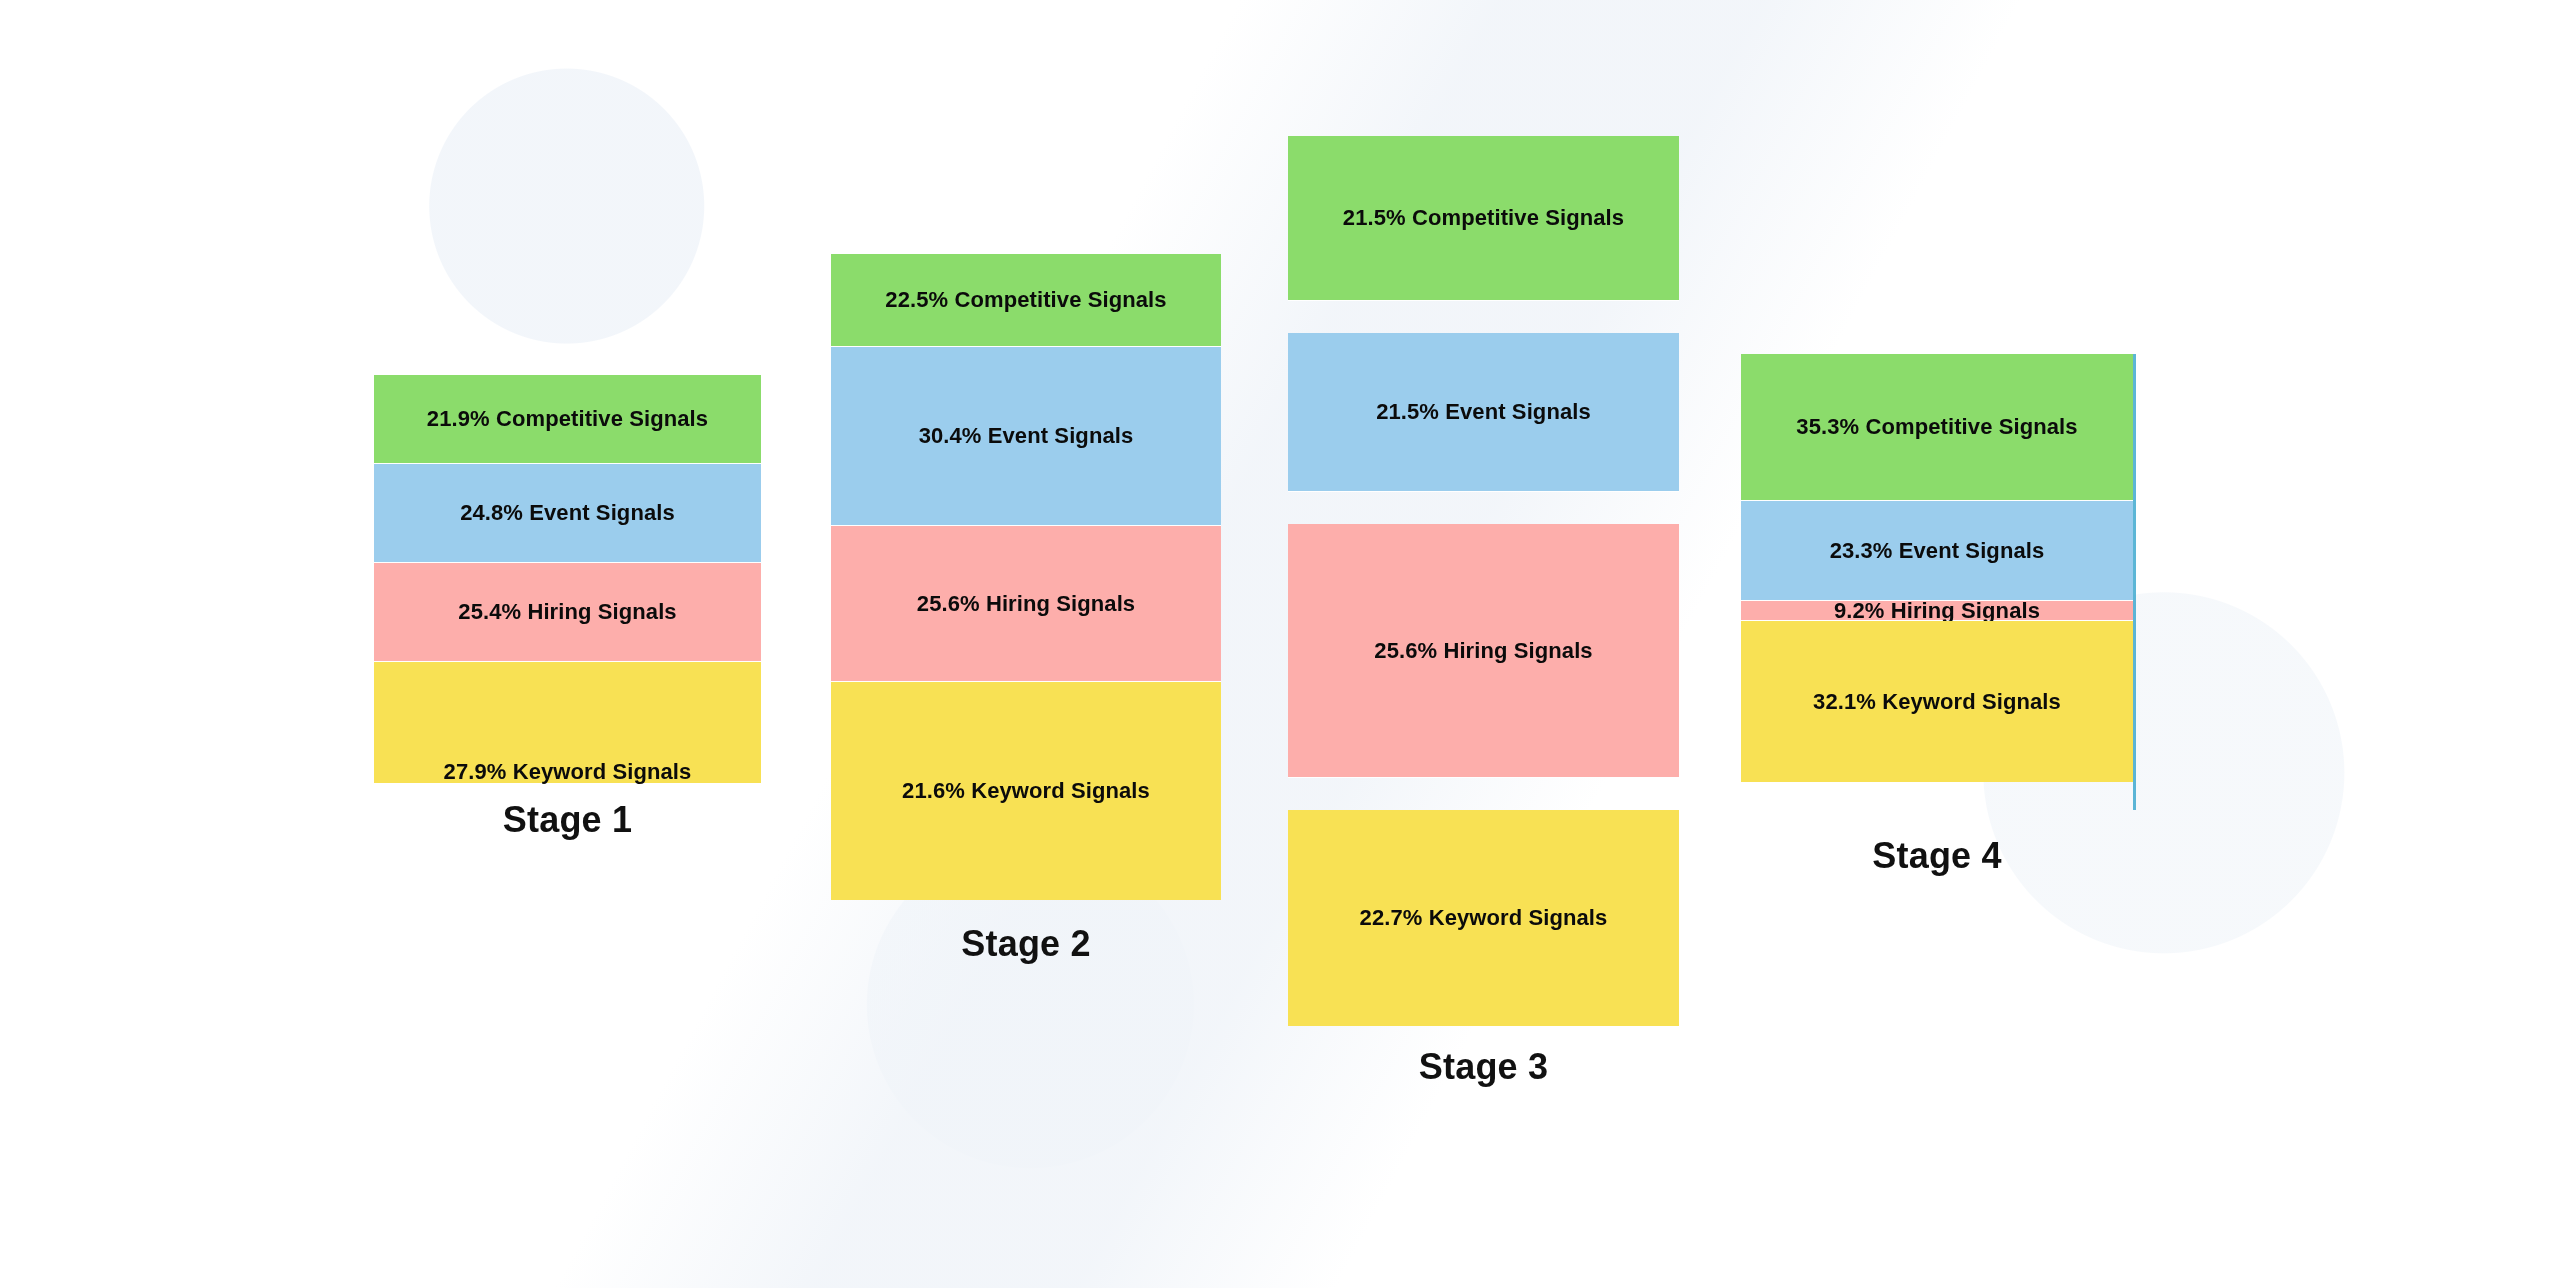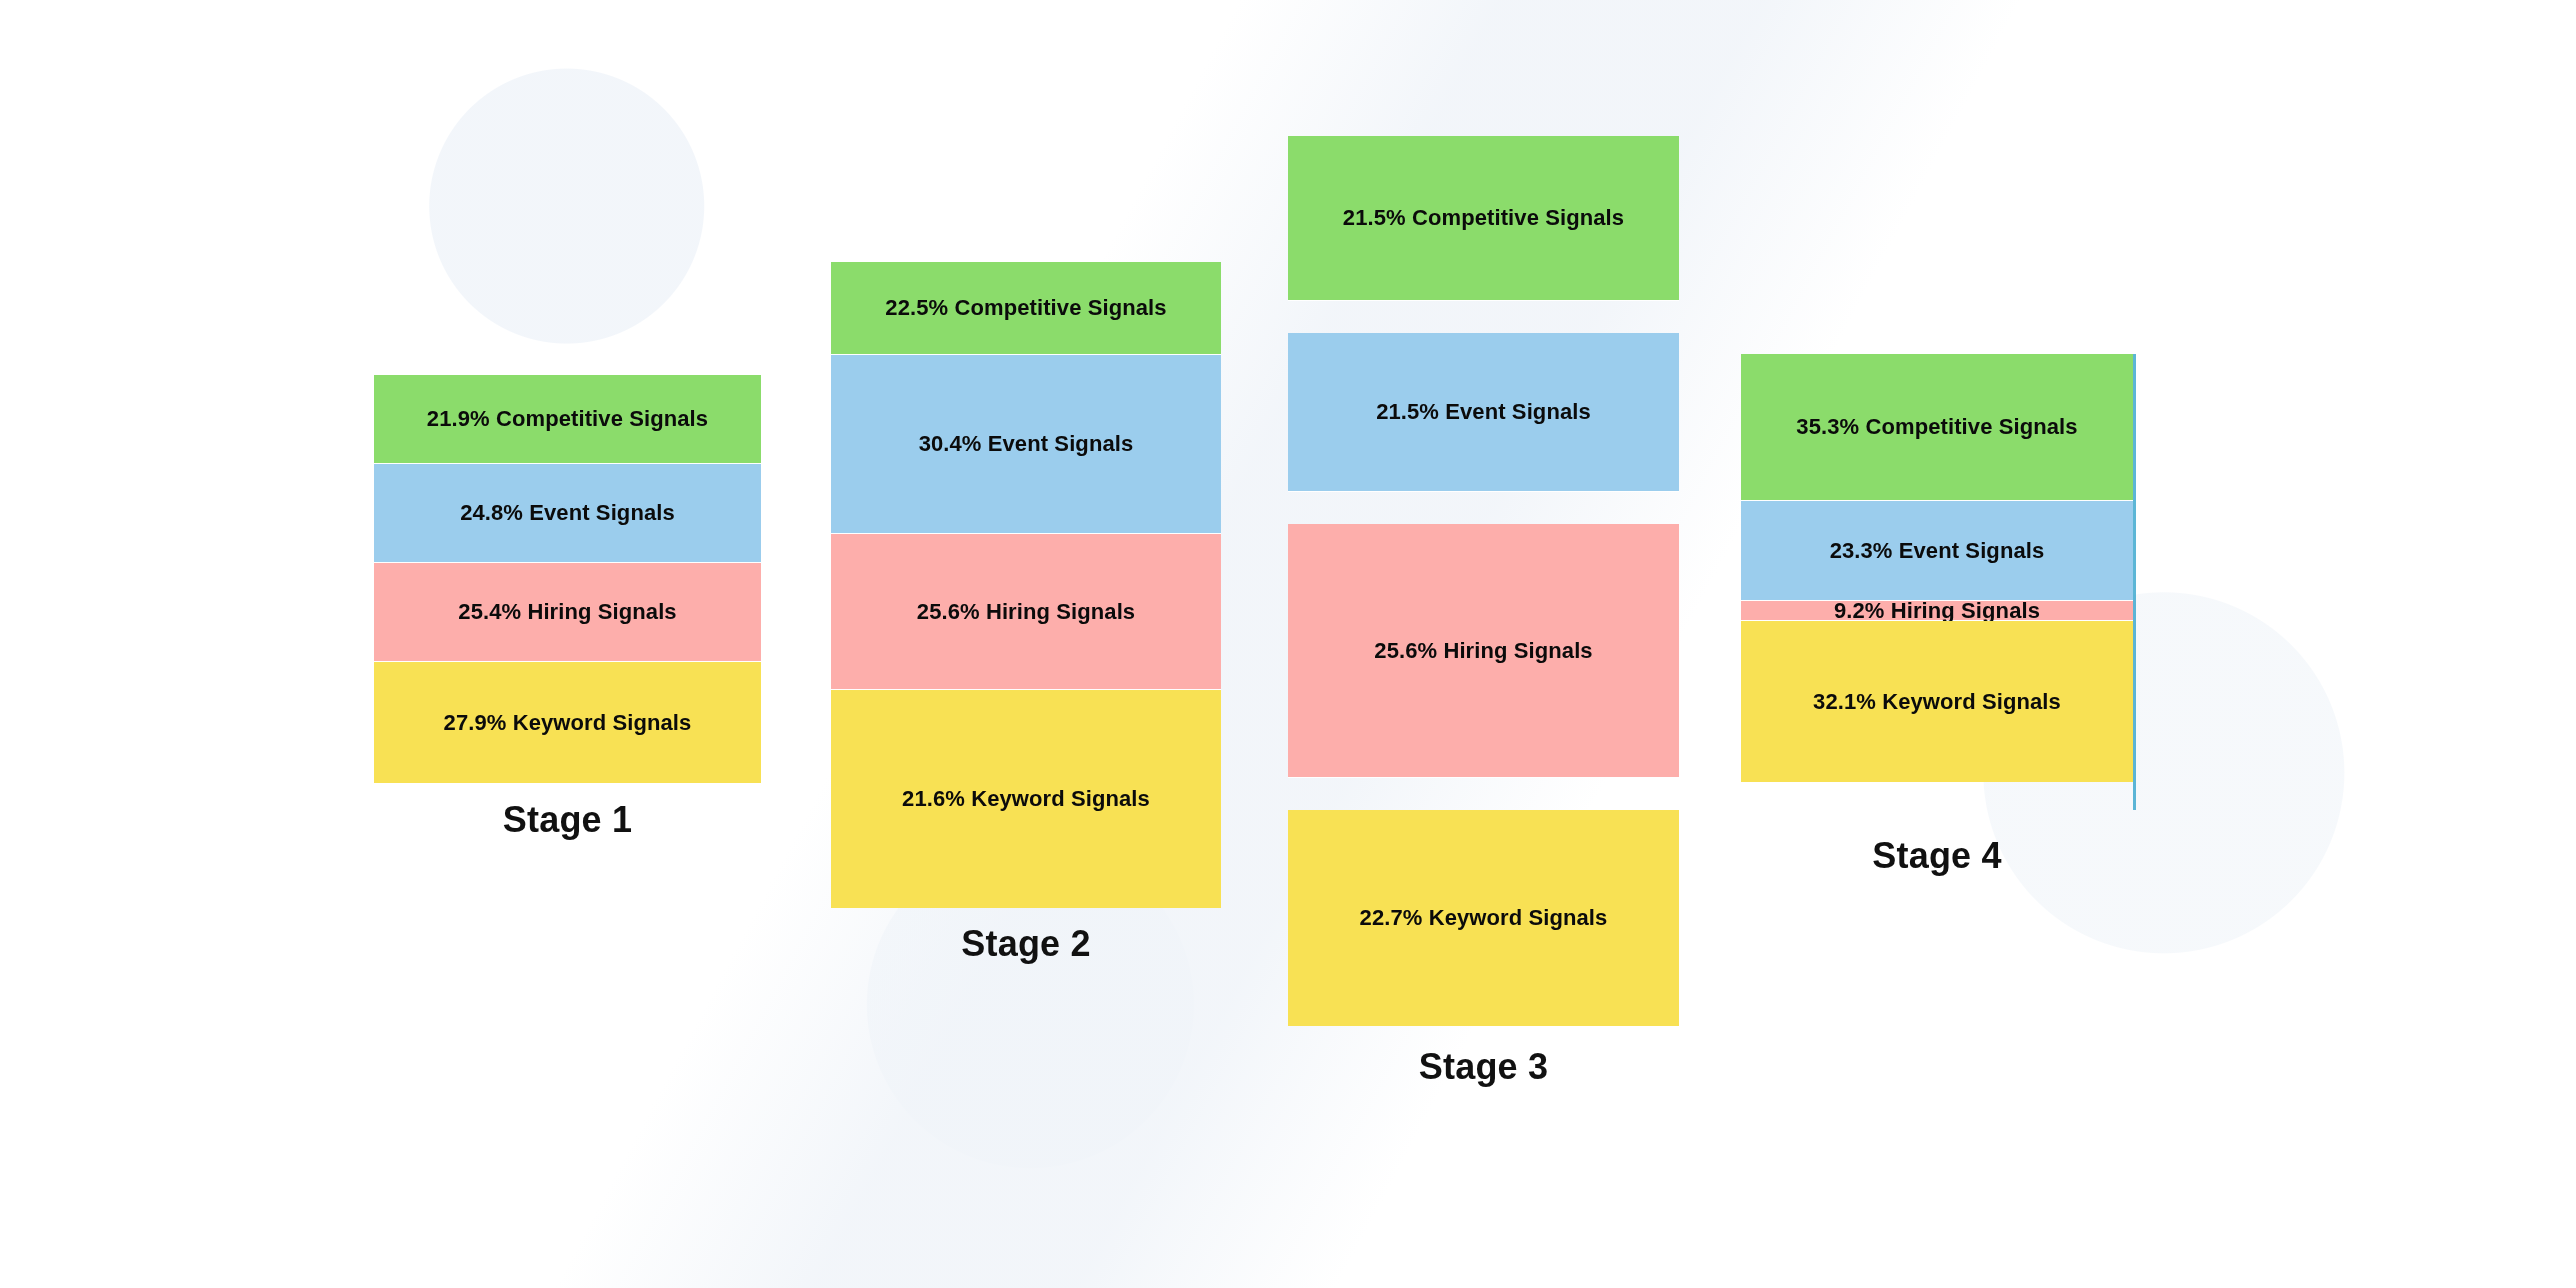--- a/index.html
+++ b/index.html
@@ -103,27 +103,27 @@
         <div class="bar-stack" style="height: 408px;">
           <div class="bar-segment" style="height: 89px; background: rgb(139, 220, 107);">
             <span class="segment-label">21.9% Competitive Signals</span>
           </div>
           <div class="bar-segment" style="height: 99px; background: rgb(155, 205, 237);">
             <span class="segment-label">24.8% Event Signals</span>
           </div>
           <div class="bar-segment" style="height: 99px; background: rgb(253, 174, 171);">
             <span class="segment-label">25.4% Hiring Signals</span>
           </div>
-          <div class="bar-segment" style="height: 121px; background: rgb(248, 225, 84);">
+          <div class="bar-segment" style="height: 121px; background: rgb(248, 225, 84); align-items: flex-end;">
             <span class="segment-label">27.9% Keyword Signals</span>
           </div>
         </div>
       </div>
       <div class="stage-label" style="left: 374px; top: 799px; width: 387px; text-align: center;">Stage 1</div>
-      <div class="bar-group" style="left: 831px; top: 262px; width: 390px; height: 647px;">
+      <div class="bar-group" style="left: 831px; top: 254px; width: 390px; height: 647px;">
         <div class="bar-stack" style="height: 647px;">
           <div class="bar-segment" style="height: 93px; background: rgb(139, 220, 107);">
             <span class="segment-label">22.5% Competitive Signals</span>
           </div>
           <div class="bar-segment" style="height: 179px; background: rgb(155, 205, 237);">
             <span class="segment-label">30.4% Event Signals</span>
           </div>
           <div class="bar-segment" style="height: 156px; background: rgb(253, 174, 171);">
             <span class="segment-label">25.6% Hiring Signals</span>
           </div>

